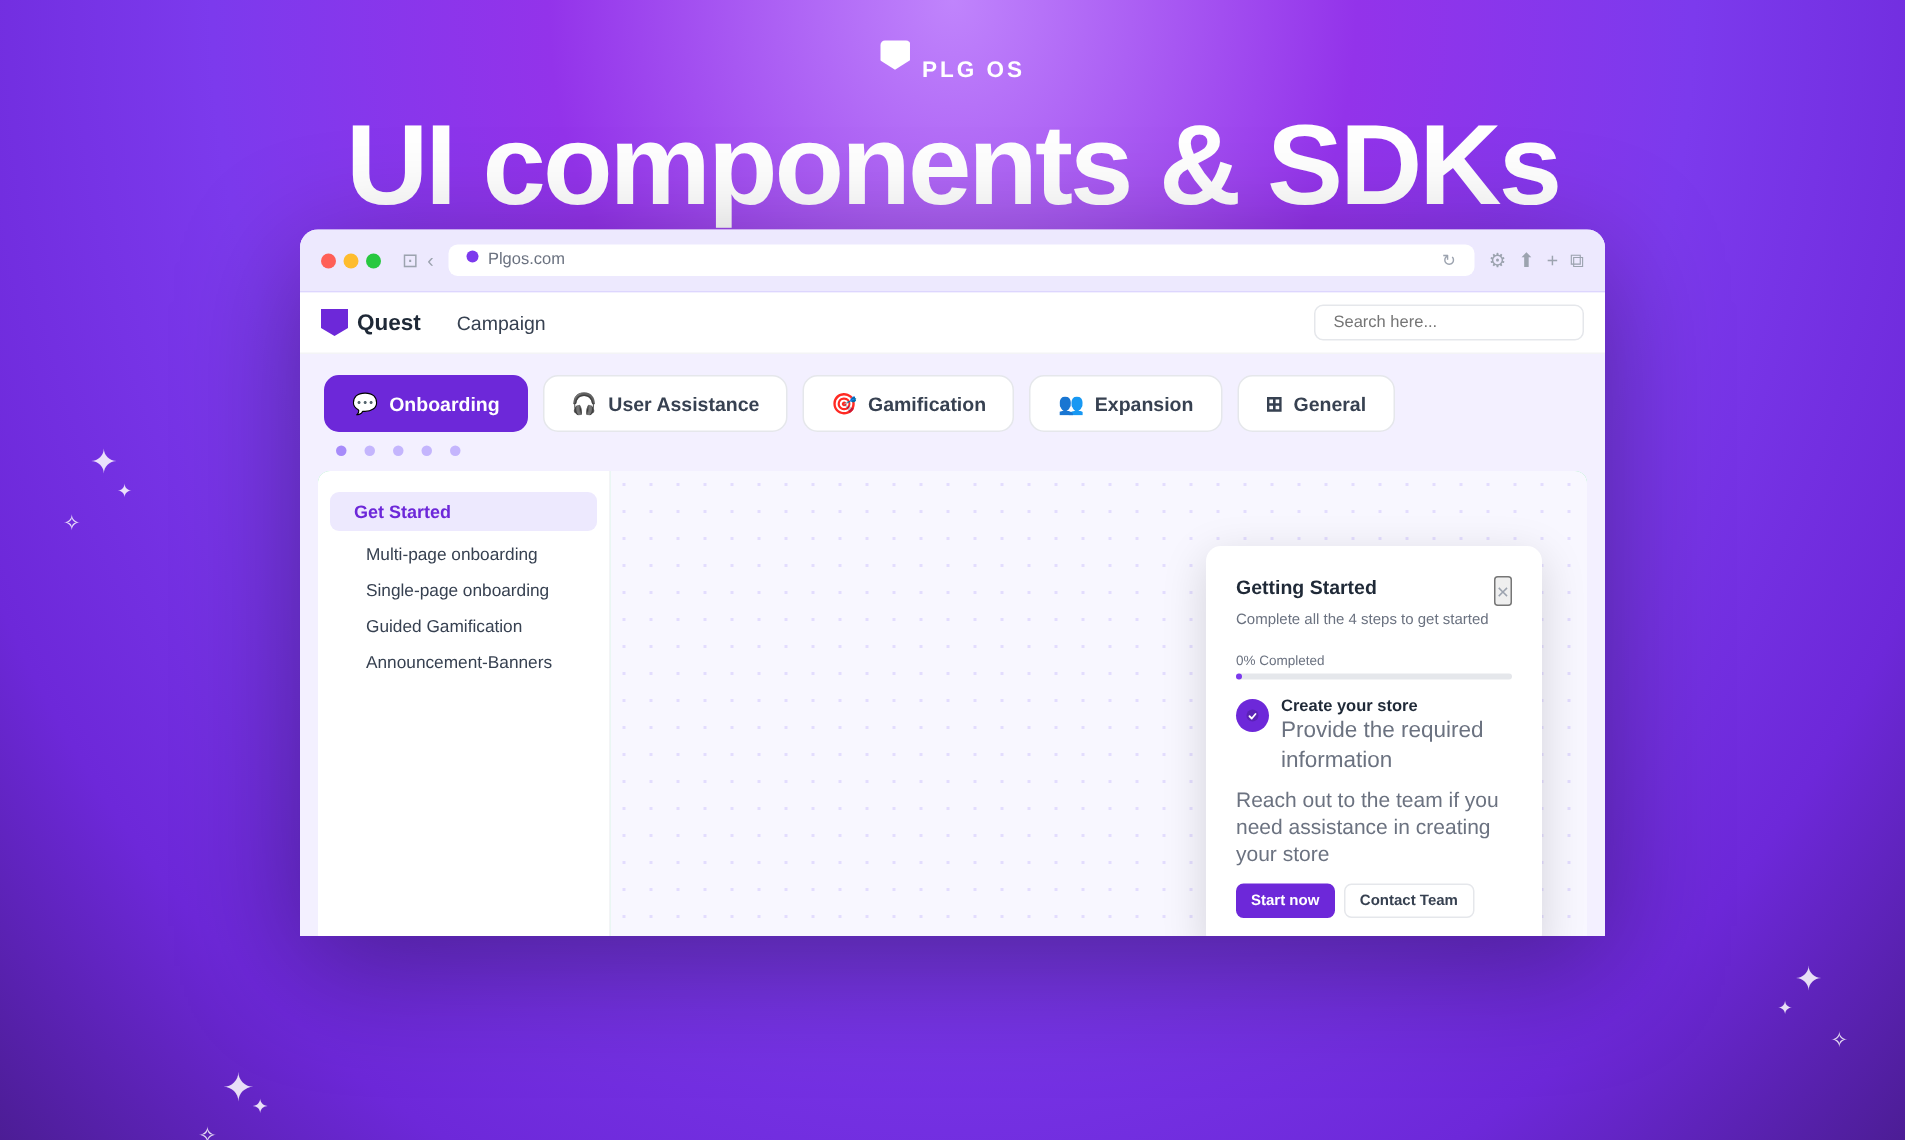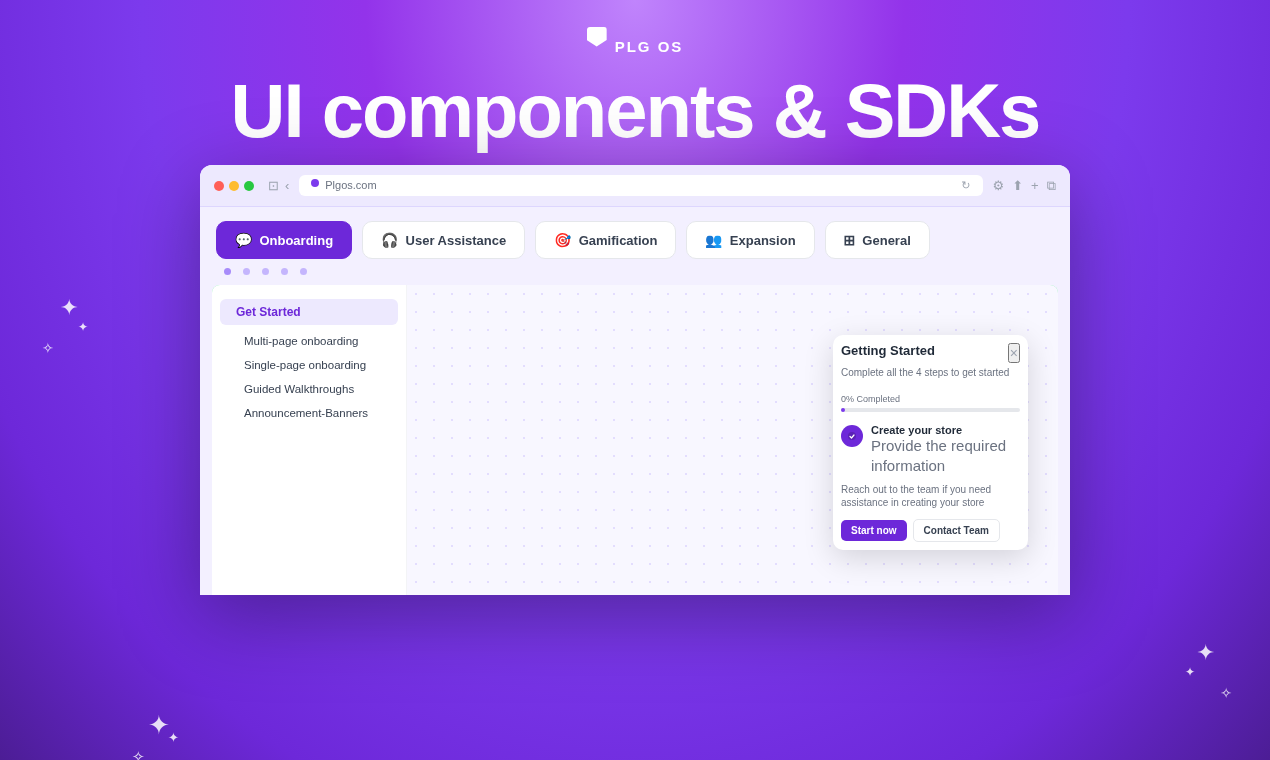--- a/index.html
+++ b/index.html
@@ -44,21 +44,21 @@
       font-size: 15px;
       font-weight: 700;
       color: white;
       letter-spacing: 2px;
       margin-top: 20px;
     }
 
     
     .hero-section {
       text-align: right;
-      padding: 18px 40px 16px;
+      padding: 18px 40px 4px;
     }
 
     .hero-title {
       font-size: 76px;
       font-weight: 900;
       line-height: 1.0;
       color: white;
       letter-spacing: -2px;
     }
 
@@ -249,25 +249,25 @@
       background-image: radial-gradient(circle, #c4b5fd 1px, transparent 1px);
       background-size: 18px 18px;
       opacity: 0.4;
     }
 
     
     .getting-started-card {
       position: absolute;
       right: 30px;
       top: 50px;
-      width: 195px;
+      width: 224px;
       background: white;
       border-radius: 10px;
       box-shadow: 0 8px 30px rgba(0,0,0,0.15);
-      padding: 8px;
+      padding: 20px;
       z-index: 10;
     }
 
     .card-header {
       display: flex;
       justify-content: space-between;
       align-items: flex-start;
       margin-bottom: 4px;
     }
 
@@ -340,21 +340,20 @@
     .task-desc {
       font-size: 15px;
       color: #6b7280;
       line-height: 1.3;
     }
 
     .card-buttons {
       display: flex;
       gap: 6px;
       margin-top: 10px;
-      align-items: center;
     }
 
     .btn-primary {
       background: #6d28d9;
       color: white;
       border: none;
       border-radius: 5px;
       padding: 5px 10px;
       font-size: 10px;
       font-weight: 600;
@@ -469,20 +468,30 @@
         <span style="margin-left:auto;color:#9ca3af;font-size:11px;">↻</span>
       </div>
       <div class="browser-actions">
         <span>⚙</span>
         <span>⬆</span>
         <span>+</span>
         <span>⧉</span>
       </div>
     </div>
 
+    <div class="inner-app-header">
+      <div class="inner-left">
+        <div class="inner-quest-logo">
+          <div class="inner-quest-logo-icon"></div>
+          <span class="inner-quest-text">Quest</span>
+        </div>
+        <span class="inner-campaign">Campaign</span>
+      </div>
+      <input class="inner-search" type="text" placeholder="Search here..." style="">
+    </div>
 
     <div class="tab-nav">
       <div class="tab-item active">
         <span class="tab-icon">💬</span>
         <span>Onboarding</span>
       </div>
       <div class="tab-item">
         <span class="tab-icon">🎧</span>
         <span>User Assistance</span>
       </div>
@@ -507,21 +516,21 @@
       <div class="tab-dot" style="background:#c4b5fd;"></div>
       <div class="tab-dot" style="background:#c4b5fd;"></div>
     </div>
 
     <div class="app-area">
 
       <div class="sidebar">
         <div class="sidebar-section-header">Get Started</div>
         <div class="sidebar-item">Multi-page onboarding</div>
         <div class="sidebar-item">Single-page onboarding</div>
-        <div class="sidebar-item">Guided Walkthroughs</div>
+        <div class="sidebar-item">Guided Gamification</div>
         <div class="sidebar-item">Announcement-Banners</div>
       </div>
 
       <div class="main-content">
 
         <div class="getting-started-card">
           <div class="card-header">
             <span class="card-title">Getting Started</span>
             <button class="card-close">×</button>
           </div>
@@ -535,21 +544,21 @@
               <svg width="10" height="10" viewBox="0 0 10 10" fill="none">
                 <circle cx="5" cy="5" r="4" fill="#5b21b6"></circle>
                 <path d="M3 5.5l1.5 1.5L7 4" stroke="white" stroke-width="1.2" stroke-linecap="round" stroke-linejoin="round"></path>
               </svg>
             </div>
             <div>
               <div class="task-title">Create your store</div>
               <div class="task-desc">Provide the required information</div>
             </div>
           </div>
-          <div class="task-desc" style="margin-bottom:6px;font-size:10px;">Reach out to the team if you need assistance in creating your store</div>
+          <div class="task-desc" style="margin-bottom:6px;font-size:14px;">Reach out to the team if you need assistance in creating your store</div>
           <div class="card-buttons">
             <button class="btn-primary">Start now</button>
             <button class="btn-secondary">Contact Team</button>
           </div>
         </div>
       </div>
     </div>
   </div>
 </div>
 

